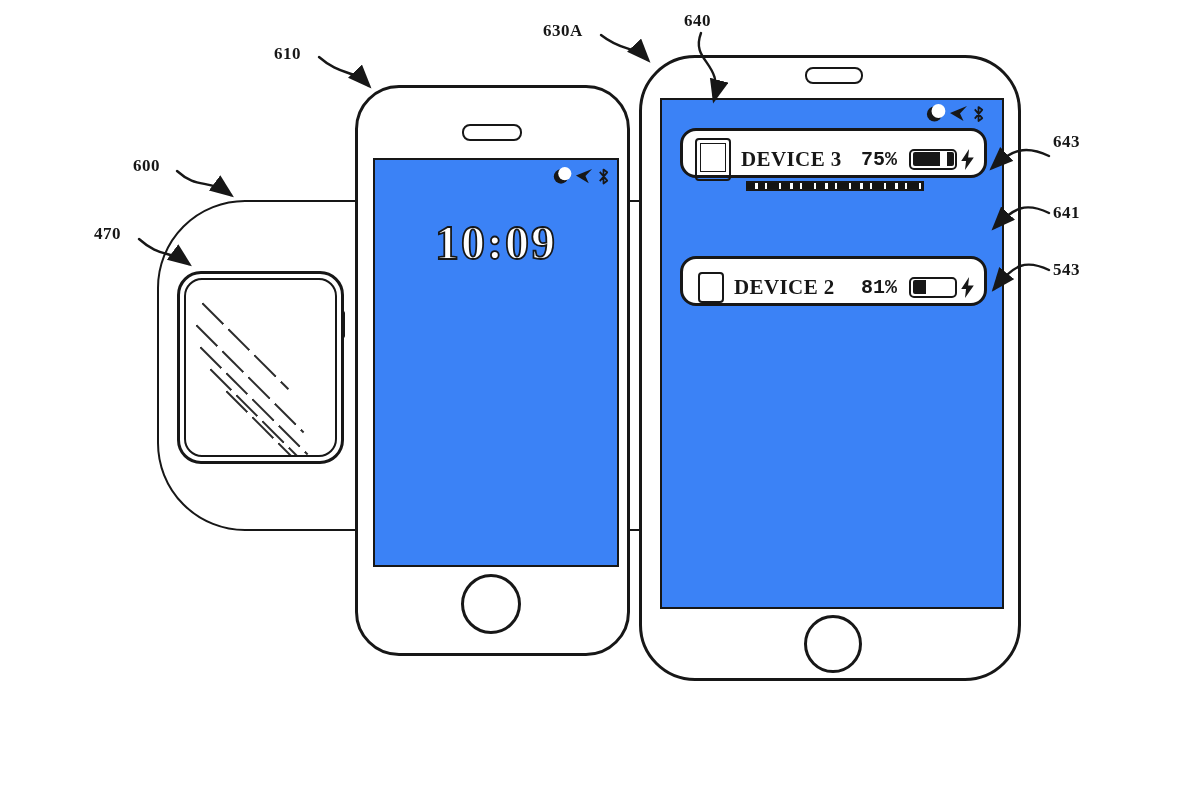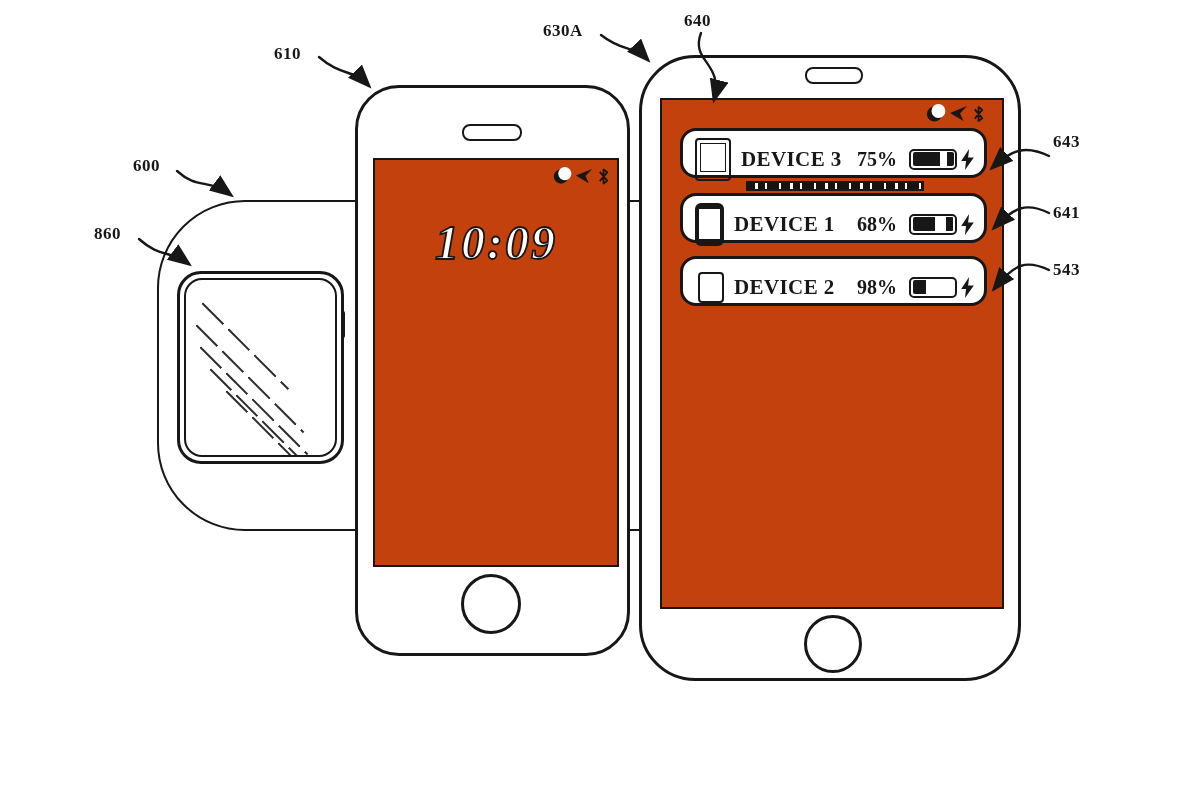--- a/index.html
+++ b/index.html
@@ -16,34 +16,34 @@
                 border:2px solid #171717;border-radius:18px;overflow:hidden;}
   .hatch{position:absolute;height:2.4px;transform:rotate(45deg);transform-origin:left center;
          background:repeating-linear-gradient(90deg,#2b2b2b 0 30px,transparent 30px 37px);}
   #crown1{left:336px;top:311px;width:9px;height:27px;background:#171717;border-radius:2px;z-index:2;}
   #crown2{left:336px;top:356px;width:7px;height:57px;background:#171717;border-radius:2px;z-index:2;}
   
   .phone{border:3px solid #171717;background:#fff;z-index:2;}
   #phone610{left:355px;top:85px;width:269px;height:565px;border-radius:44px;}
   #phone630{left:639px;top:55px;width:376px;height:620px;border-radius:56px;}
   .speaker{border:2.5px solid #171717;border-radius:8px;background:#fff;}
-  .screen{border:2.5px solid #171717;background:#c2410c;font-style:italic;}
+  .screen{border:2.5px solid #171717;background:#3b82f6;}
   #screen610{left:373px;top:158px;width:242px;height:405px;z-index:4;}
   #screen630{left:660px;top:98px;width:340px;height:507px;z-index:4;}
   .home-btn{border:3px solid #171717;border-radius:50%;background:#fff;z-index:4;}
   
   .status{display:flex;align-items:center;gap:3px;z-index:5;}
   
   #clock{left:0;right:0;top:55px;text-align:center;font-size:48px;font-weight:700;
          letter-spacing:2px;color:#fff;-webkit-text-stroke:1.8px #171717;}
   
   .dev-row{left:19px;width:307px;height:50px;border:3.5px solid #171717;border-radius:16px;
            background:#fff;display:flex;align-items:center;padding:12px 10px 0 12px;box-sizing:border-box;z-index:6;}
   .dev-name{font-size:21px;font-weight:600;letter-spacing:.4px;margin-left:10px;}
-  .dev-pct{font-size:20px;font-weight:700;margin-left:auto;margin-right:12px;}
+  .dev-pct{font-size:20px;font-weight:700;margin-left:auto;margin-right:12px;font-family:Liberation Mono, monospace;}
   .battery{position:relative;width:48px;height:21px;border:2.5px solid #171717;border-radius:5px;
            box-sizing:border-box;background:#fff;}
   .battery-inner{position:absolute;inset:1.5px;display:flex;border-radius:2px;overflow:hidden;}
   .bolt{margin-left:4px;}
   
   .tablet-icon{width:36px;height:43px;border:2.5px solid #171717;border-radius:4px;position:relative;box-sizing:border-box;flex:none;}
   .tablet-icon .scr{position:absolute;left:3px;right:3px;top:3px;bottom:7px;border:1.5px solid #171717;}
   .tablet-icon .dot{position:absolute;left:50%;bottom:1px;width:8px;height:3px;margin-left:-4px;background:#171717;}
   .phone-icon{width:29px;height:43px;background:#171717;border-radius:6px;position:relative;flex:none;}
   .phone-icon .scr{position:absolute;left:4px;right:4px;top:6px;bottom:7px;background:#fff;}
@@ -129,42 +129,25 @@
           <div style="flex: 0.16 0 0px; background: rgb(23, 23, 23);"></div>
         </div>
       </div>
     <svg class="bolt" width="13" height="21" viewBox="0 0 12 20">
       <polygon points="7.5,0 0,11.5 4.6,11.5 3.6,20 12,8 6.6,8" fill="#171717"></polygon>
     </svg>
   </div>
 
   <div id="artifact" class="abs"></div>
 
-  <div class="abs dev-row" style="left:680px;top:193px;">
-    <div class="phone-icon">
-        <div class="scr"></div>
-      </div>
-    <span class="dev-name">DEVICE 1</span>
-    <span class="dev-pct">68%</span>
-    <div class="battery">
-        <div class="battery-inner">
-          <div style="flex: 0.56 0 0px; background: rgb(23, 23, 23);"></div>
-          <div style="flex: 0.26 0 0px; background: rgb(255, 255, 255);"></div>
-          <div style="flex: 0.18 0 0px; background: rgb(23, 23, 23);"></div>
-        </div>
-      </div>
-    <svg class="bolt" width="13" height="21" viewBox="0 0 12 20">
-      <polygon points="7.5,0 0,11.5 4.6,11.5 3.6,20 12,8 6.6,8" fill="#171717"></polygon>
-    </svg>
-  </div>
 
   <div class="abs dev-row" style="left:680px;top:256px;">
     <div class="watch-icon"></div>
     <span class="dev-name">DEVICE 2</span>
-    <span class="dev-pct">98%</span>
+    <span class="dev-pct">81%</span>
     <div class="battery">
         <div class="battery-inner">
           <div style="flex: 0.32 0 0px; background: rgb(23, 23, 23);"></div>
           <div style="flex: 0.68 0 0px; background: rgb(255, 255, 255);"></div>
         </div>
       </div>
     <svg class="bolt" width="13" height="21" viewBox="0 0 12 20">
       <polygon points="7.5,0 0,11.5 4.6,11.5 3.6,20 12,8 6.6,8" fill="#171717"></polygon>
     </svg>
   </div>
@@ -181,21 +164,21 @@
       <path d="M319,57 C342,77 352,68 369,86" marker-end="url(#ah)"></path>
       <path d="M601,35 C624,53 634,45 648,60" marker-end="url(#ah)"></path>
       <path d="M701,33 C690,62 724,62 714,100" marker-end="url(#ah)"></path>
       <path d="M1049,156 C1026,145 1012,149 992,168" marker-end="url(#ah)"></path>
       <path d="M1049,213 C1026,202 1014,207 994,228" marker-end="url(#ah)"></path>
       <path d="M1049,270 C1026,259 1014,264 994,289" marker-end="url(#ah)"></path>
     </g>
   </svg>
 
   <div class="abs ref" style="left:133px;top:156px;">600</div>
-  <div class="abs ref" style="left:94px;top:224px;">860</div>
+  <div class="abs ref" style="left:94px;top:224px;">470</div>
   <div class="abs ref" style="left:274px;top:44px;text-align:center;">610</div>
   <div class="abs ref" style="left:543px;top:21px;">630A</div>
   <div class="abs ref" style="left:684px;top:11px;">640</div>
   <div class="abs ref" style="left:1053px;top:132px;">643</div>
   <div class="abs ref" style="left:1053px;top:203px;">641</div>
   <div class="abs ref" style="left:1053px;top:260px;">543</div>
 
 </div>
 
 </body></html>

